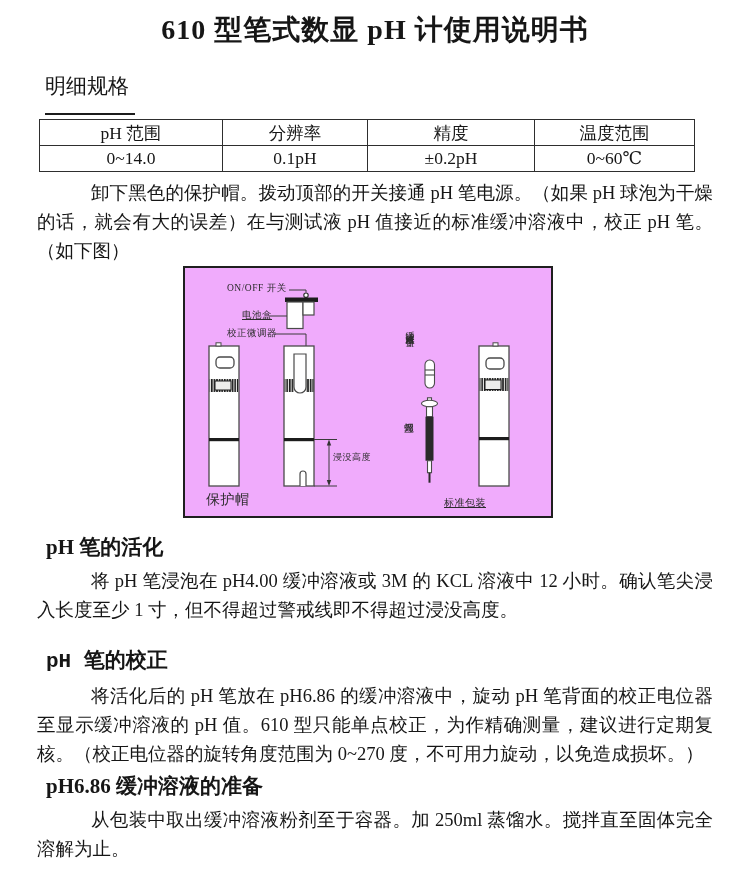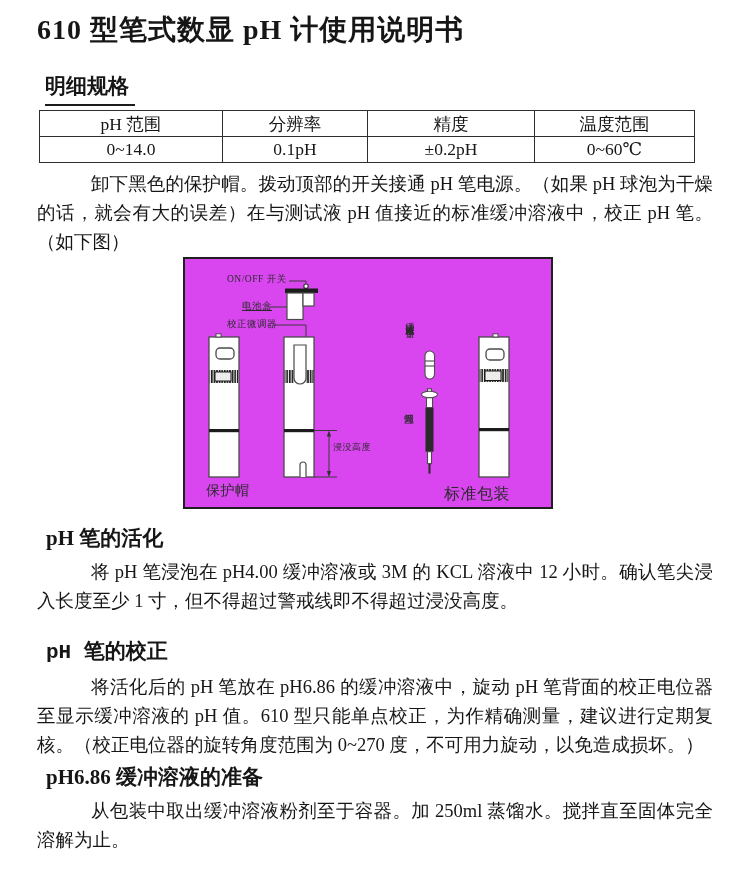--- a/index.html
+++ b/index.html
@@ -4,25 +4,25 @@
 <style>
   html,body{margin:0;padding:0;}
   body{
     width:750px;height:890px;overflow:hidden;background:#ffffff;
     font-family:"Liberation Serif","DejaVu Serif",serif;
     color:#161616;
   }
   .page{width:750px;height:890px;padding:0 37px;box-sizing:border-box;overflow:hidden;position:relative;}
   .doc-title{
     margin:12px 0 0 0;font-size:28px;line-height:36px;font-weight:bold;
-    letter-spacing:1px;
+    text-align:center;letter-spacing:1px;
   }
   .spec-heading{
-    display:table;margin:27px 0 0 8px;font-size:21px;line-height:22px;font-weight:bold;
-    border-bottom:2px solid #1c1c1c;padding:0 6px 7px 0;
+    display:table;margin:27px 0 0 8px;font-size:21px;line-height:22px;font-weight:normal;
+    border-bottom:2px solid #1c1c1c;padding:0 6px 16px 0;
   }
   table.spec-table{
     border-collapse:collapse;margin:4px 0 0 2px;table-layout:fixed;padding-left:6px;
   }
   table.spec-table th,table.spec-table td{
     border:1.5px solid #2e2e2e;height:25px;text-align:center;vertical-align:middle;
     font-size:17.5px;font-weight:normal;padding:0;
   }
   .sec-heading{
     margin:17px 0 0 9px;font-size:21px;line-height:24px;font-weight:bold;
@@ -31,21 +31,21 @@
   .sec-heading.h-calibration{margin-top:25px;font-family:Liberation Mono, monospace;}
   .sec-heading.h-buffer{margin-top:5px;}
   .para{
     margin:8px 0 0 0;font-size:18.5px;line-height:29px;text-align:justify;
     text-indent:54px;
   }
   .para.p-usage{margin-top:7px;}
   
   .figure{
     position:relative;margin:0 0 0 146px;width:366px;height:248px;
-    border:2px solid #1f1f1f;background:#d946ef;
+    border:2px solid #1f1f1f;background:#f0abfc;
   }
   .fig-label{
     position:absolute;font-size:9.5px;line-height:11px;color:#2b2b2b;
     white-space:nowrap;letter-spacing:0.5px;
   }
   .fig-label.vertical{
     writing-mode:vertical-rl;text-orientation:upright;letter-spacing:1px;white-space:normal;
   }
   .figure svg{position:absolute;left:0;top:0;}
 </style>
@@ -154,23 +154,23 @@
         <rect x="300" y="112" width="16" height="9.5" fill="#ededeb" stroke="#1c1c1c" stroke-width="1"></rect>
         <rect x="294" y="169" width="30" height="3.2" fill="#1c1c1c" stroke="none"></rect>
       </g>
     </svg>
 
     <span class="fig-label" style="left:42px;top:15px;">ON/OFF 开关</span>
     <span class="fig-label" style="left:57px;top:42px;text-decoration:underline;">电池盒</span>
     <span class="fig-label" style="left:42px;top:60px;">校正微调器</span>
     <span class="fig-label vertical" style="left:219px;top:56px;height:76px;font-size:9px;">缓冲溶液粉料小盒</span>
     <span class="fig-label vertical" style="left:218px;top:147px;height:36px;">螺丝刀</span>
-    <span class="fig-label" style="left:148px;top:184px;font-size:9px;font-family:Liberation Mono, monospace;">浸没高度</span>
+    <span class="fig-label" style="left:148px;top:184px;font-size:9px;">浸没高度</span>
     <span class="fig-label" style="left:21px;top:226px;font-size:14px;text-align:right;">保护帽</span>
-    <span class="fig-label" style="left:259px;top:229px;font-size:16px;">标准包装</span>
+    <span class="fig-label" style="left:259px;top:229px;font-size:10px;text-decoration:underline;">标准包装</span>
   </div>
 
   <h2 class="sec-heading h-activation">pH 笔的活化</h2>
   <p class="para">将 pH 笔浸泡在 pH4.00 缓冲溶液或 3M 的 KCL 溶液中 12 小时。确认笔尖浸入长度至少 1 寸，但不得超过警戒线即不得超过浸没高度。</p>
 
   <h2 class="sec-heading h-calibration">pH 笔的校正</h2>
   <p class="para">将活化后的 pH 笔放在 pH6.86 的缓冲溶液中，旋动 pH 笔背面的校正电位器至显示缓冲溶液的 pH 值。610 型只能单点校正，为作精确测量，建议进行定期复核。（校正电位器的旋转角度范围为 0~270 度，不可用力旋动，以免造成损坏。）</p>
 
   <h2 class="sec-heading h-buffer">pH6.86 缓冲溶液的准备</h2>
   <p class="para">从包装中取出缓冲溶液粉剂至于容器。加 250ml 蒸馏水。搅拌直至固体完全溶解为止。</p>

